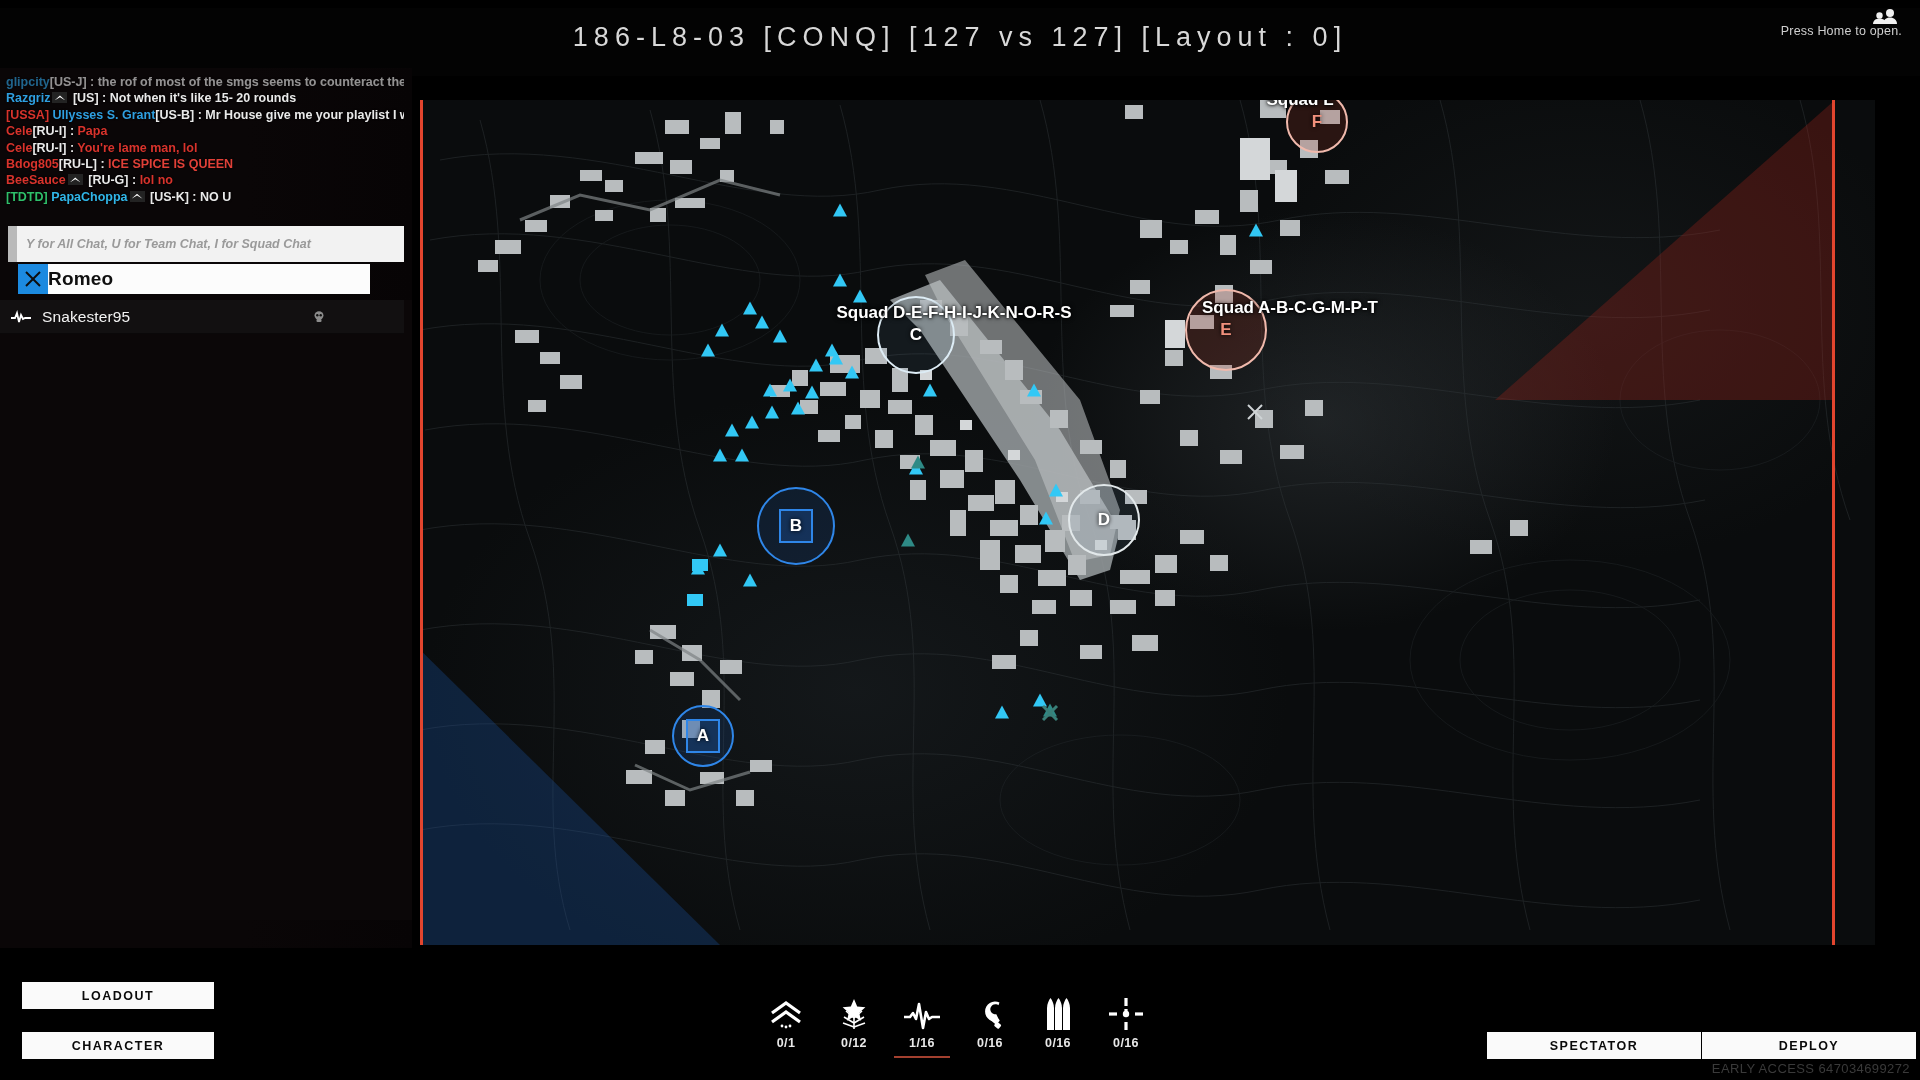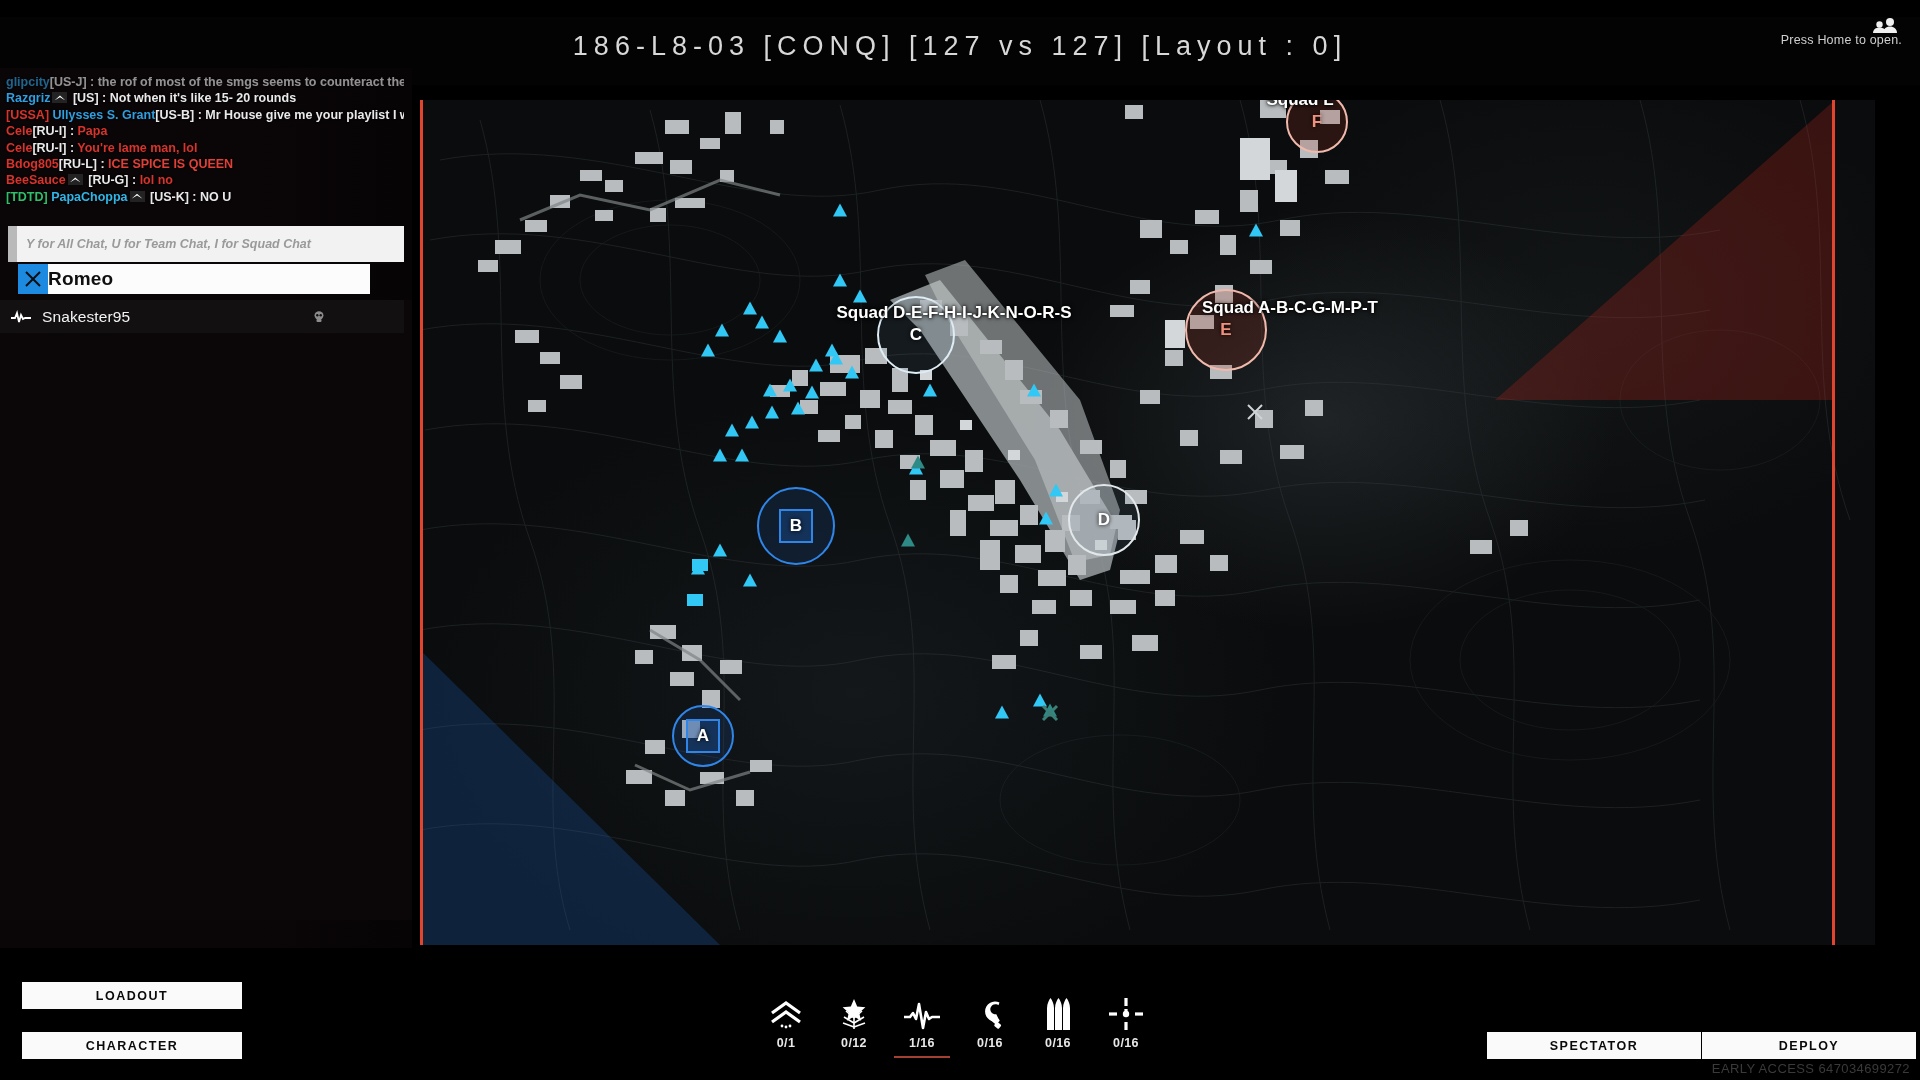--- a/index.html
+++ b/index.html
@@ -6,21 +6,21 @@
   html, body {
     width: 1920px; height: 1080px;
     background: #000;
     font-family: "Liberation Sans", sans-serif;
     overflow: hidden;
   }
   #root { position: relative; width: 1920px; height: 1080px; background: #000; }
 
   
   .topbar {
-    position: absolute; left: 0; top: 17px; width: 1920px; height: 68px;
+    position: absolute; left: 0; top: 8px; width: 1920px; height: 68px;
     background: #030303;
   }
   .match-title {
     position: absolute; left: 0; top: 14px; width: 1920px;
     text-align: center;
     color: #d8d8d8;
     font-size: 27px;
     font-weight: 400;
     letter-spacing: 6px;
     font-family: "Liberation Sans", sans-serif;
@@ -212,21 +212,21 @@
     transform: translate(-50%,-50%);
   }
 
   
   .bottom {
     position: absolute; left: 0; bottom: 0; width: 1920px; height: 132px;
     background: #000;
   }
   .side-btn {
     position: absolute;
-    width: 220px; height: 27px;
+    width: 192px; height: 27px;
     background: #fafafa; color: #0a0a0a;
     font-size: 12.5px; font-weight: 700; letter-spacing: 1.5px;
     display: flex; align-items: center; justify-content: center;
     cursor: pointer;
   }
   .btn-loadout { left: 22px; top: 982px; }
   .btn-character { left: 22px; top: 1032px; }
   .btn-spectator { left: 1487px; top: 1032px; }
   .btn-deploy { left: 1702px; top: 1032px; }
   .side-btn.wide { width: 214px; }

